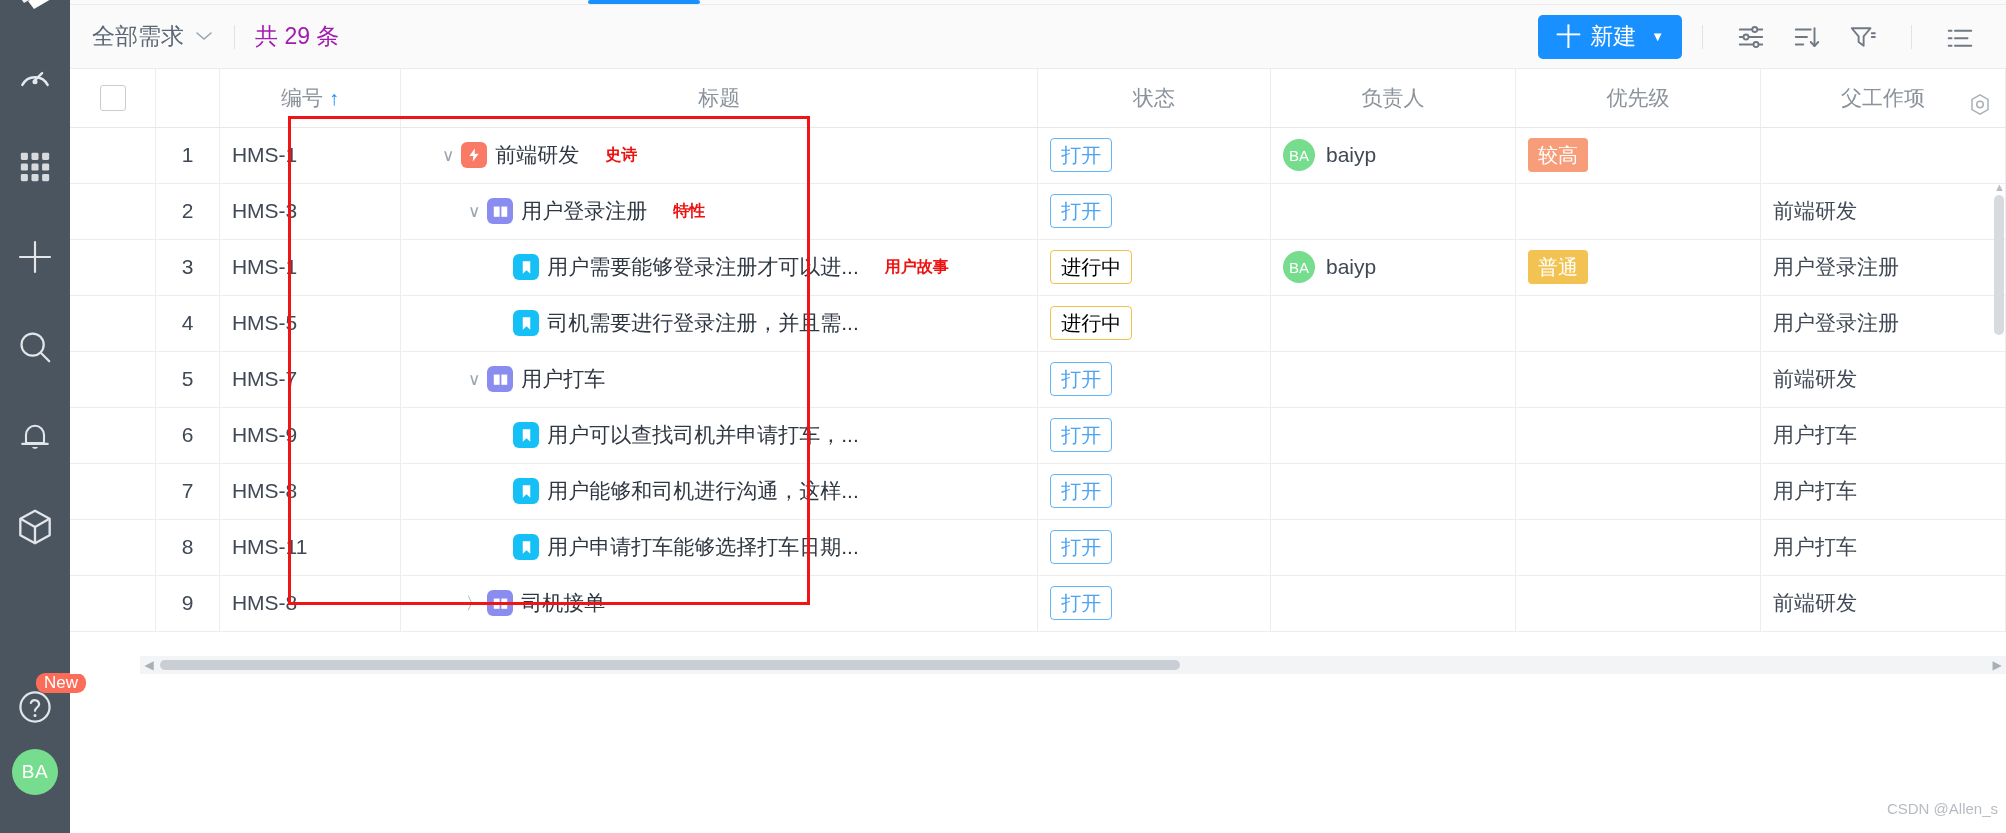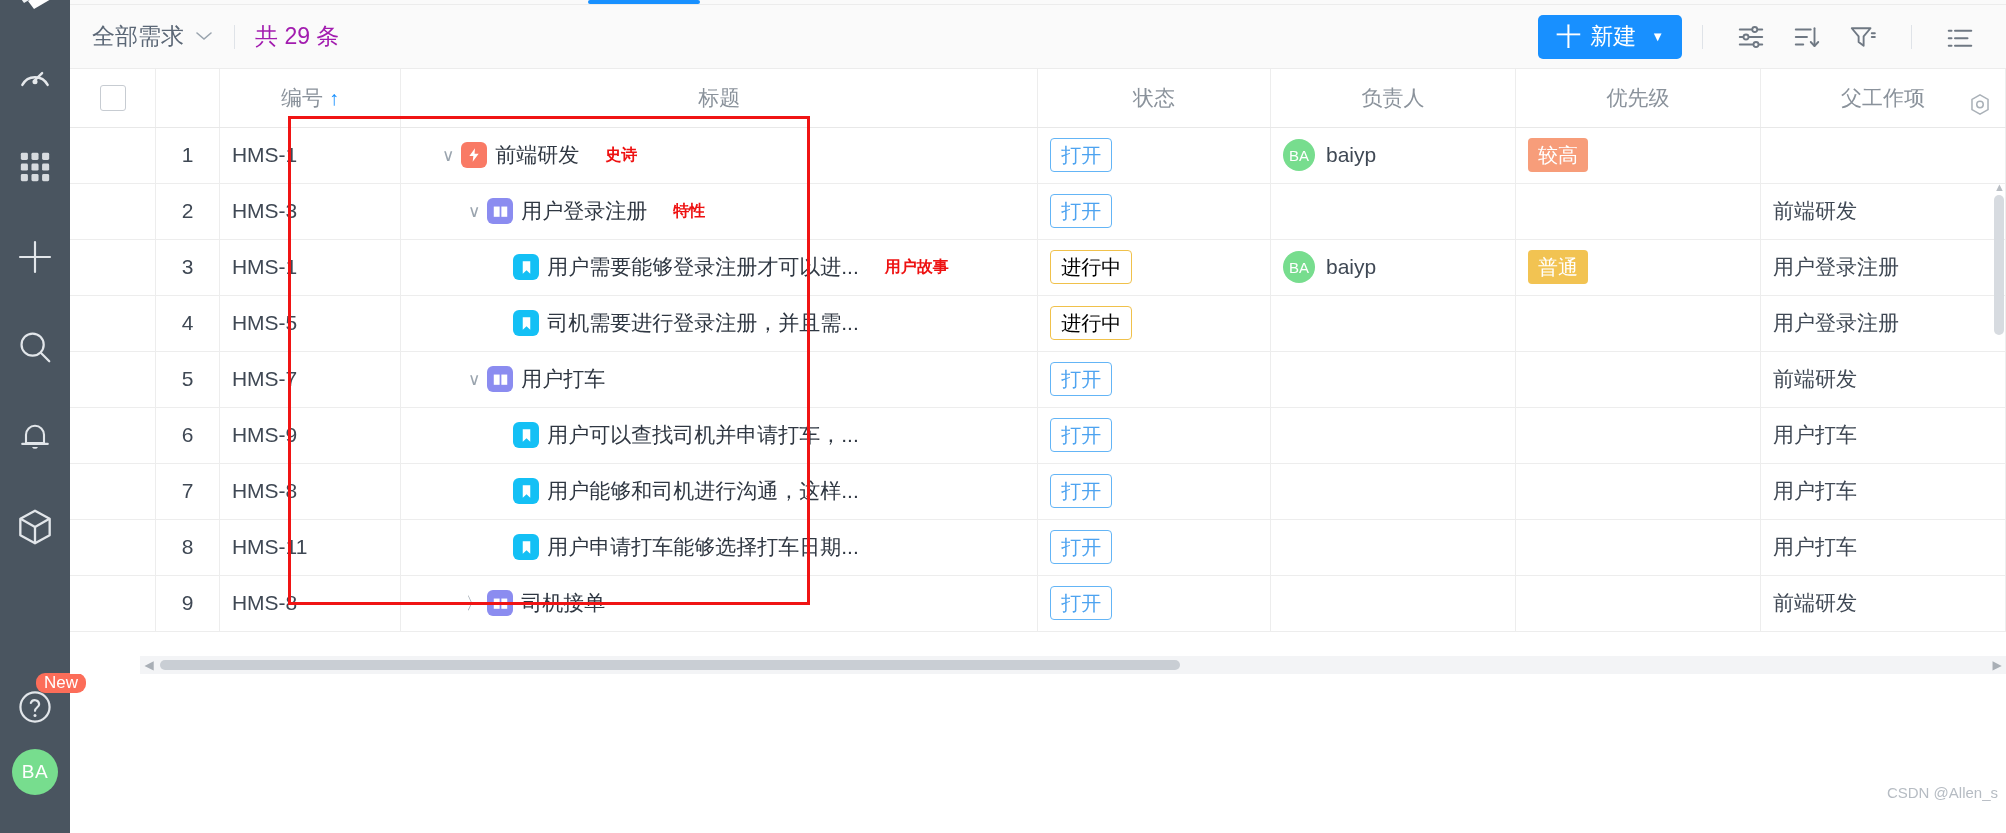--- a/index.html
+++ b/index.html
@@ -158,21 +158,21 @@
   .hscroll .harrow { width: 18px; text-align: center; color: #a9afb6;
                      font-size: 12px; cursor: pointer; }
   .hscroll .htrack { flex: 1 1 auto; height: 10px; position: relative; }
   .hscroll .hthumb { position: absolute; left: 2px; top: 0; width: 1020px;
                      height: 10px; background: #c9ced4; border-radius: 5px; }
 
   
   .red-rect { position: absolute; border: 3px solid #f01414; pointer-events: none;
               z-index: 9; }
 
-  .watermark { position: absolute; right: 8px; bottom: 32px;
+  .watermark { position: absolute; right: 8px; bottom: 16px;
                color: #b6bcc3; font-size: 15px; z-index: 10; }
 </style>
 </head>
 <body>
 
 <div id="app">
 
   <div class="rail">
 
     <div class="rail-logo">

